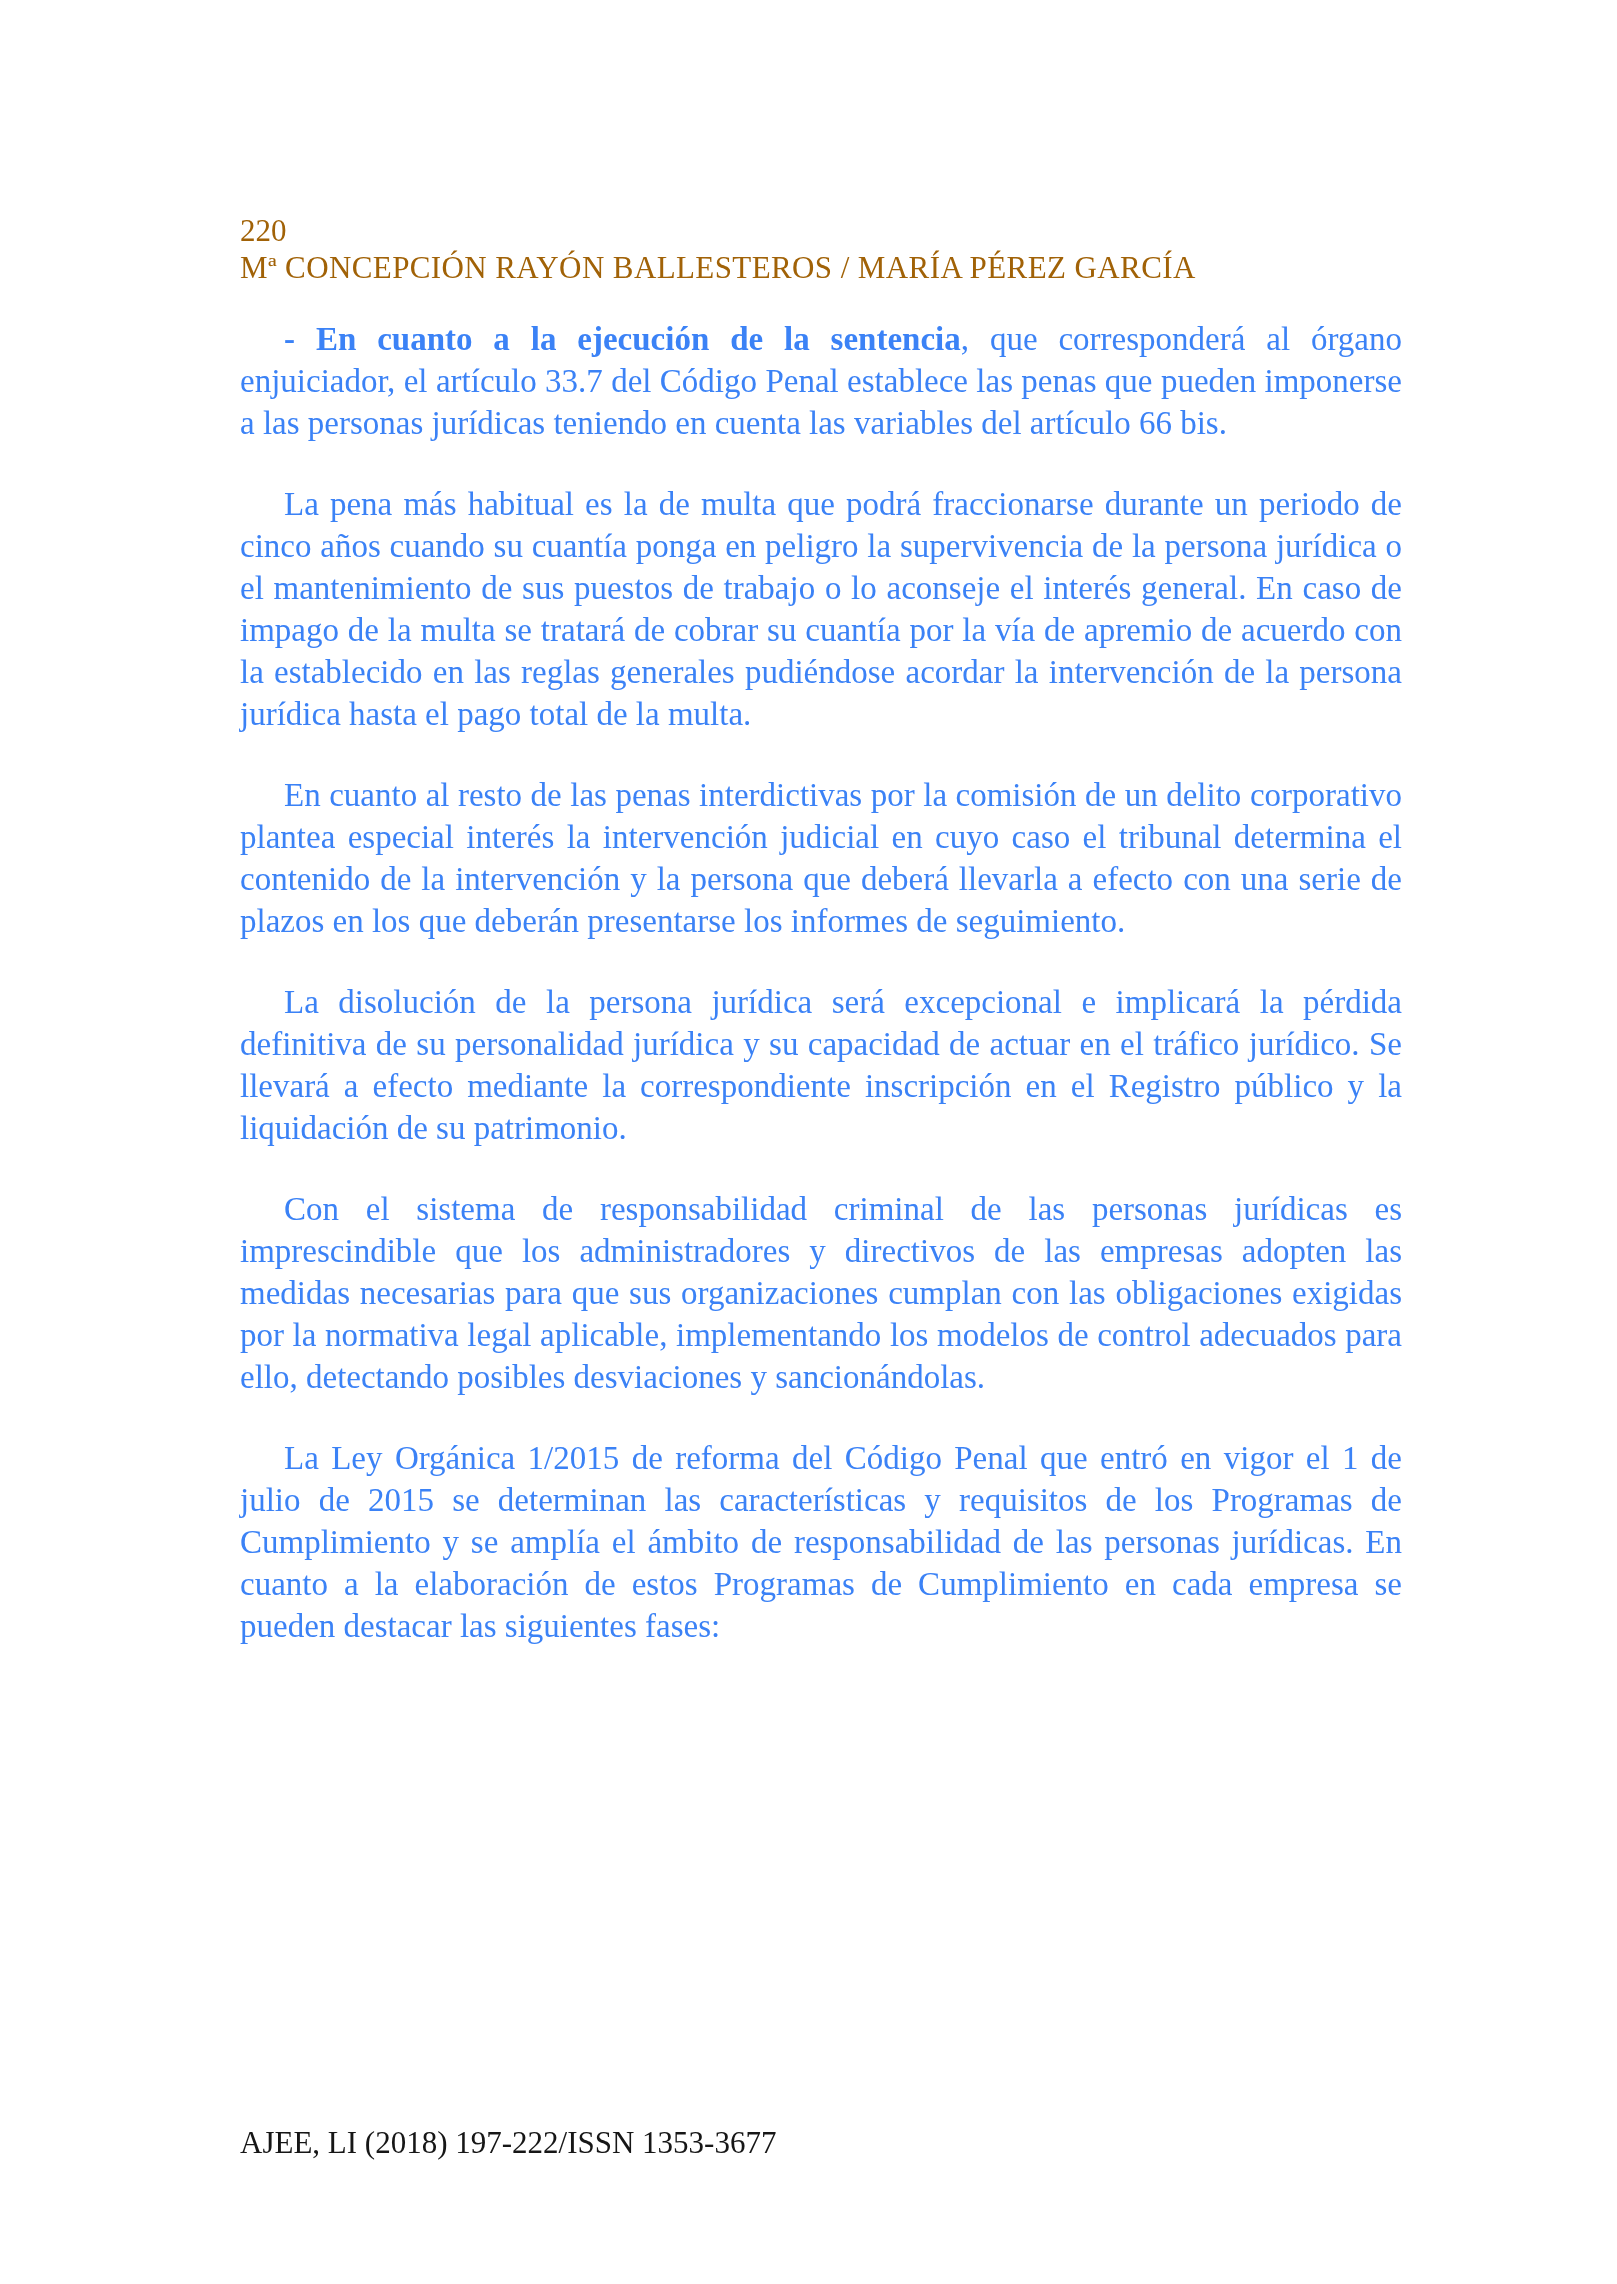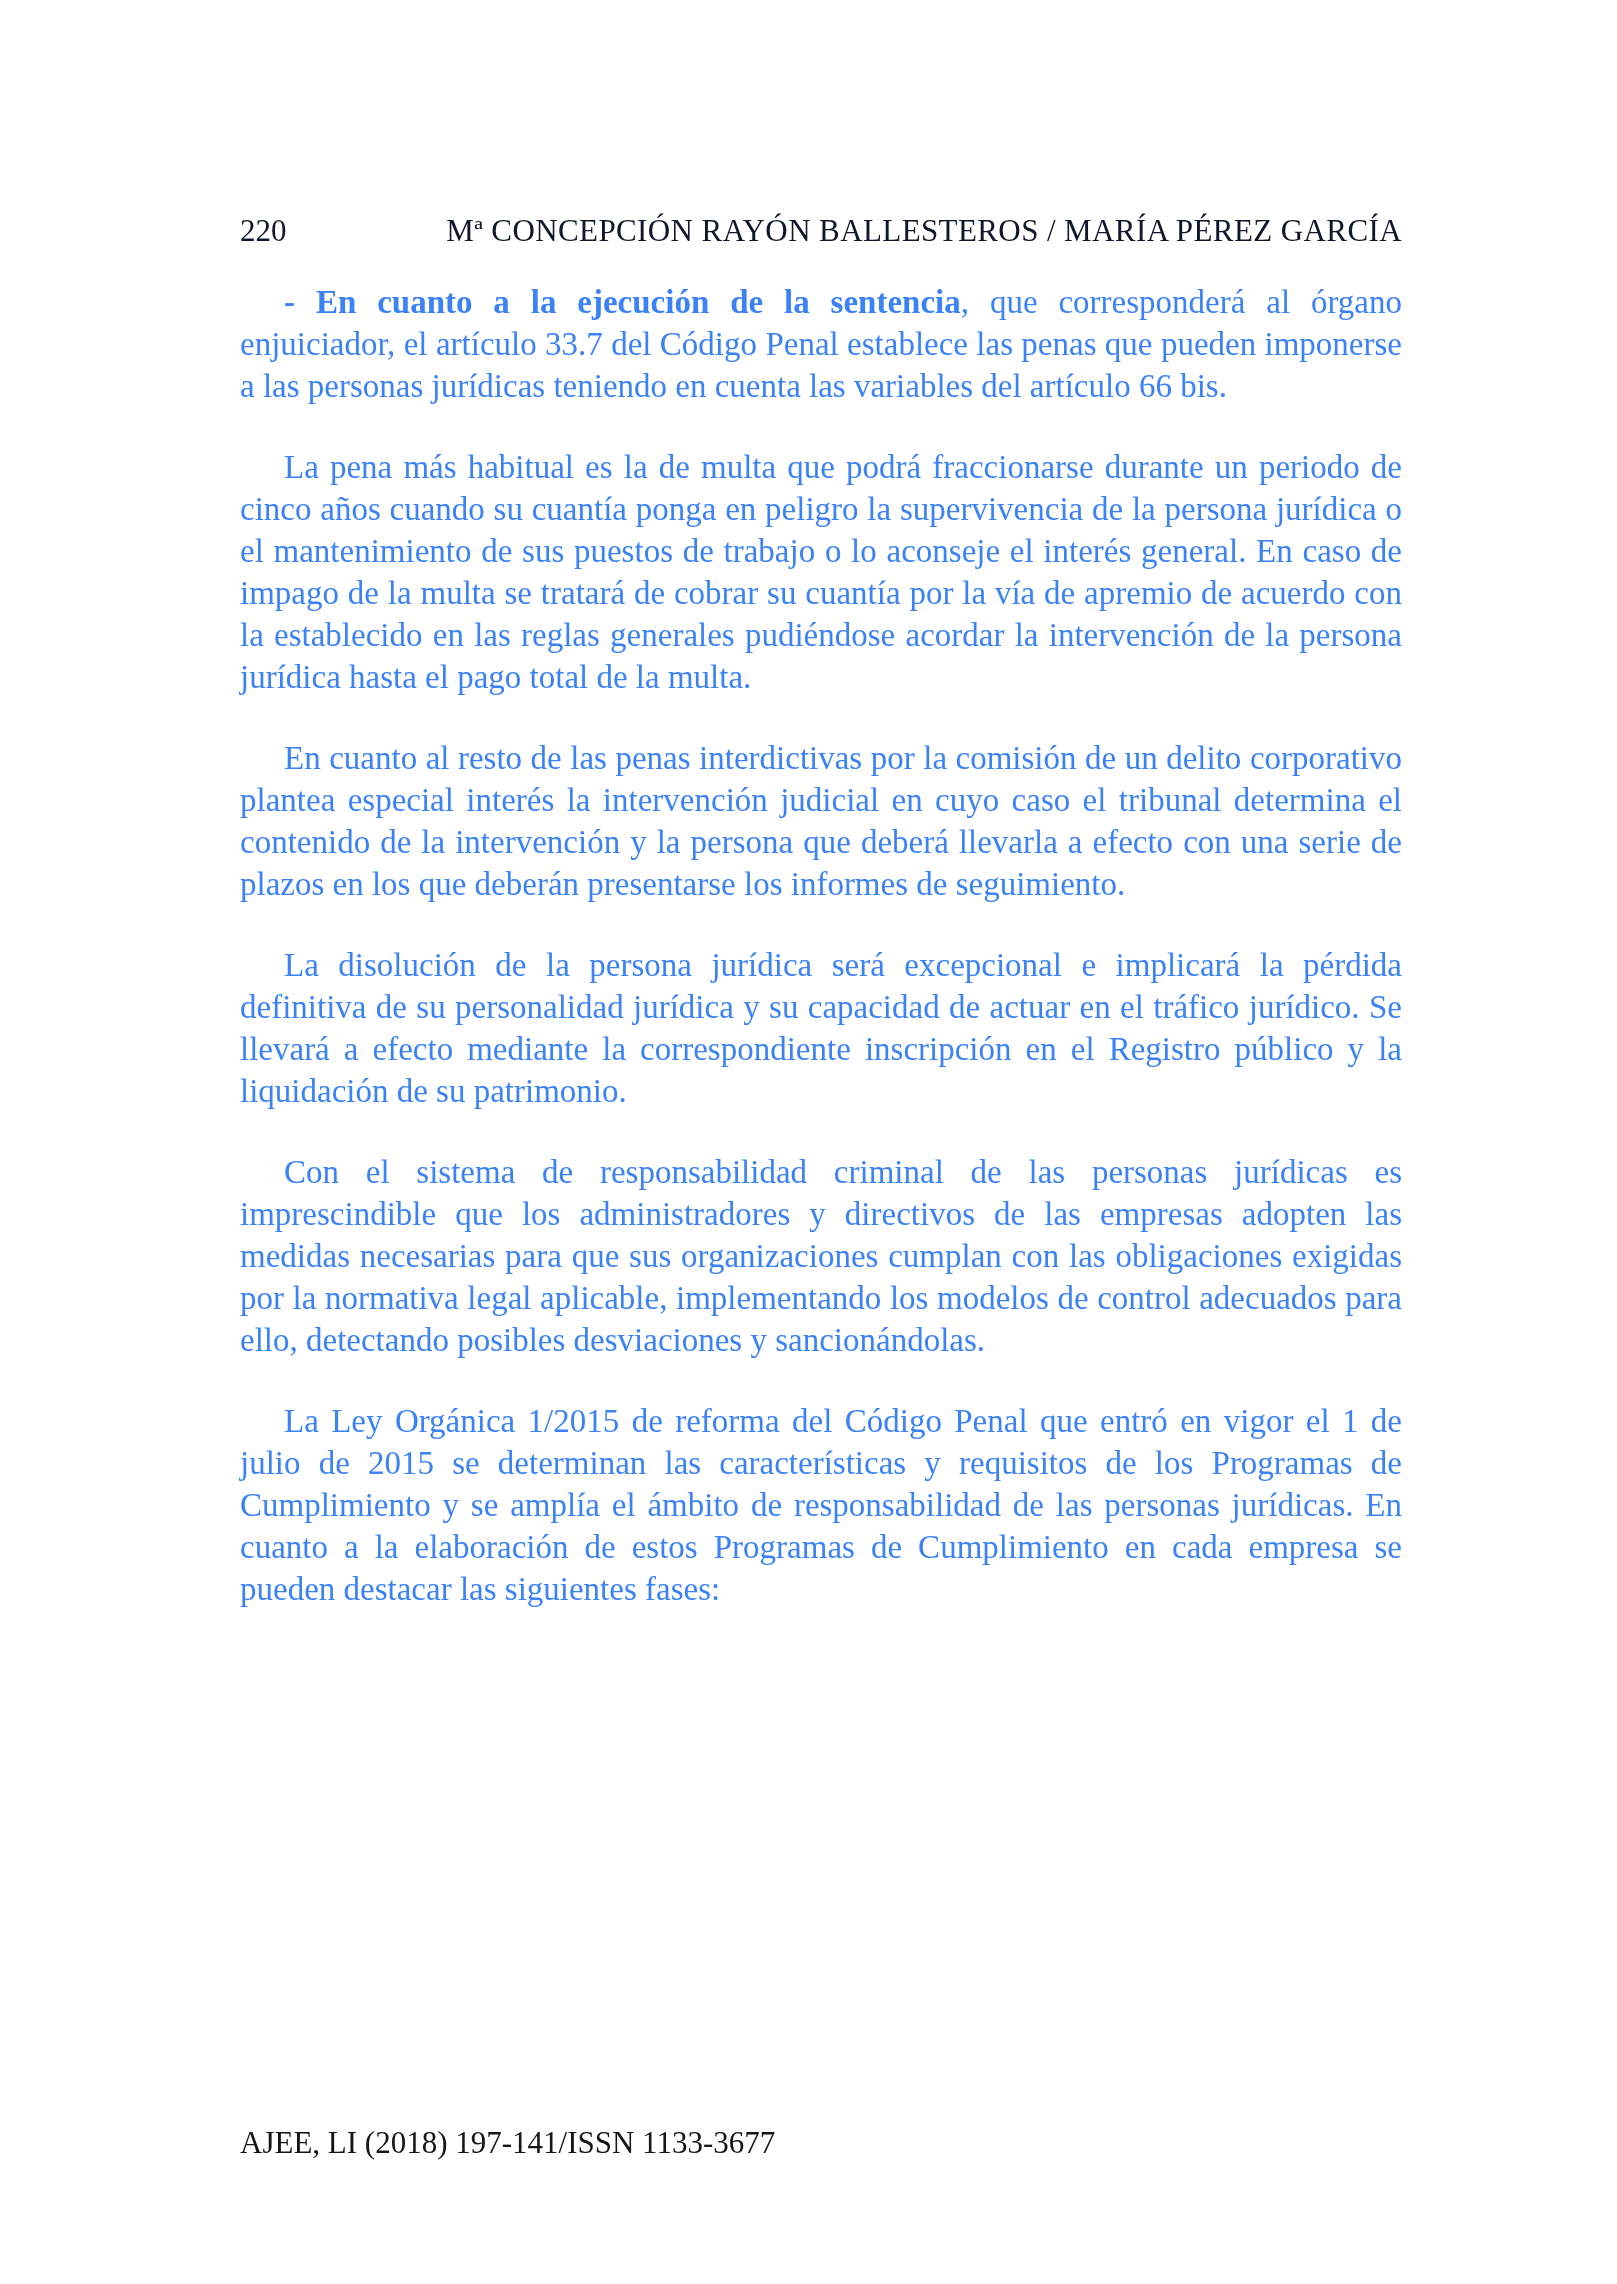--- a/index.html
+++ b/index.html
@@ -18,21 +18,22 @@
     padding: 212px 215px 0 240px;
     background: #ffffff;
   }
   .running-header {
     display: flex;
     justify-content: space-between;
     align-items: baseline;
     font-size: 31px;
     line-height: 37px;
     margin-bottom: 32px;
-    color: #0f172a;
+    color: #a16207;
+    flex-direction: column;
   }
   .running-header .running-title {
     letter-spacing: 0.4px;
     text-align: right;
   }
   .text-block {
     font-size: 33px;
     line-height: 42px;
     text-align: justify;
     color: #3b82f6;
@@ -80,17 +81,17 @@
 
 
     <p class="para">Con el sistema de responsabilidad criminal de las personas jurídicas es imprescindible que los administradores y directivos de las empresas adopten las medidas necesarias para que sus organizaciones cumplan con las obligaciones exigidas por la normativa legal aplicable, implementando los modelos de control adecuados para ello, detectando posibles desviaciones y sancionándolas.</p>
 
     <p class="para">La Ley Orgánica 1/2015 de reforma del Código Penal que entró en vigor el 1 de julio de 2015 se determinan las características y requisitos de los Programas de Cumplimiento y se amplía el ámbito de responsabilidad de las personas jurídicas. En cuanto a la elaboración de estos Programas de Cumplimiento en cada empresa se pueden destacar las siguientes fases:</p>
 
 
   </main>
 
   <footer class="page-footer">
-    <span>AJEE, LI (2018) 197-141/ISSN 1133-3677</span>
+    <span>AJEE, LI (2018) 197-222/ISSN 1353-3677</span>
   </footer>
 
 </div>
 
 
 </body></html>

